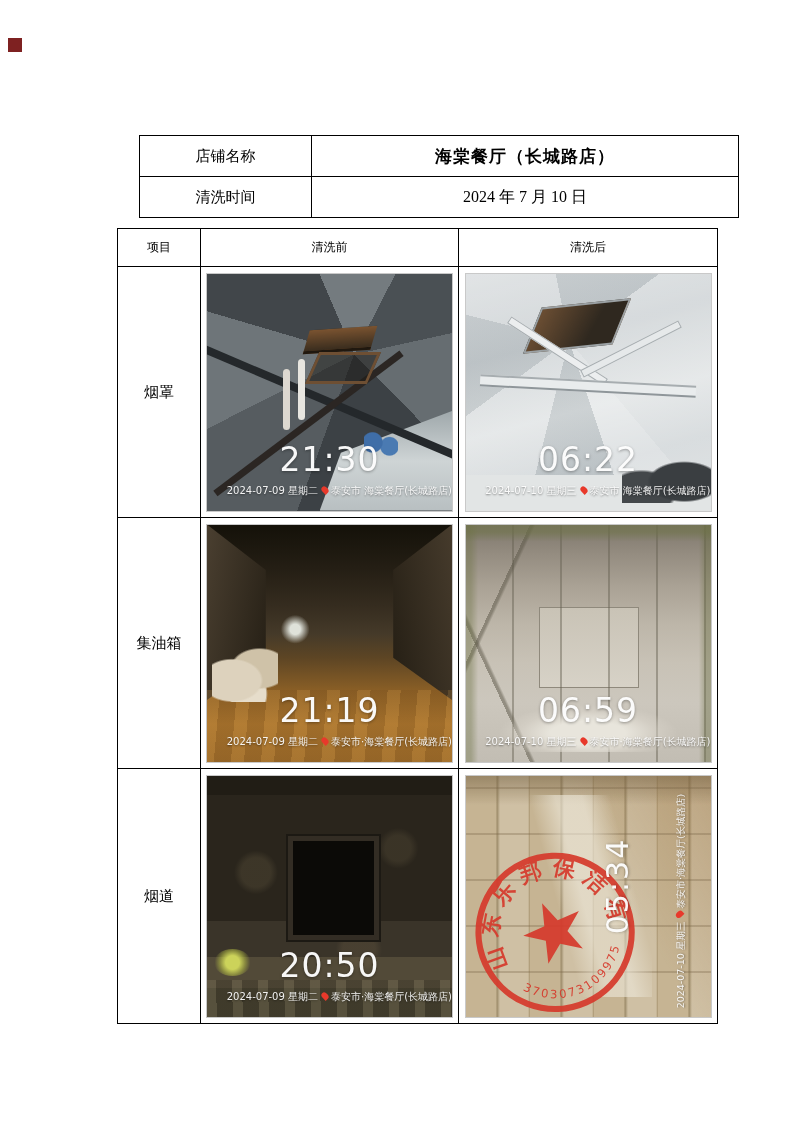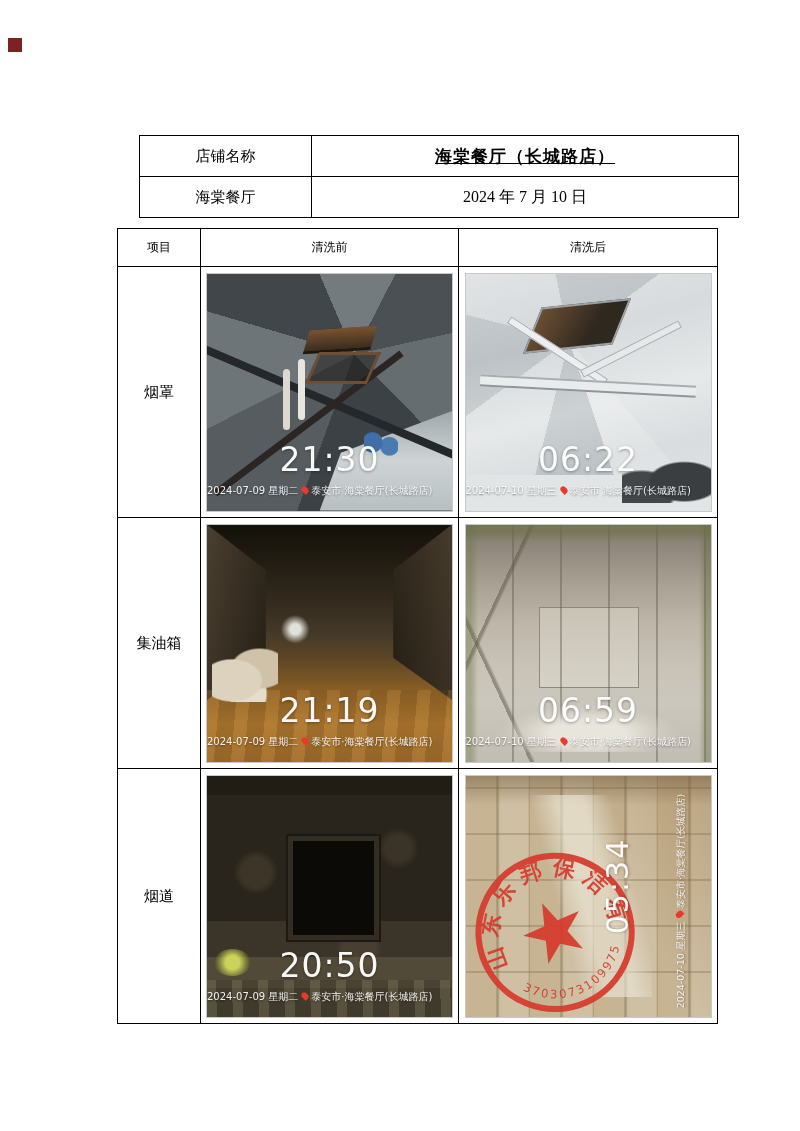--- a/index.html
+++ b/index.html
@@ -8,38 +8,38 @@
   .red-sq{position:absolute;left:8px;top:38px;width:14px;height:14px;background:#7e2121;}
   .doc-title{position:absolute;top:99px;left:0;width:100%;text-align:center;
              font-size:19px;font-weight:bold;letter-spacing:1px;}
 
   table{border-collapse:collapse;table-layout:fixed;}
   td{border:1.5px solid #000;text-align:center;vertical-align:middle;padding:0;}
 
   .t1{position:absolute;left:117px;top:135px;width:600px;margin-left:22px;}
   .t1 td{height:40px;}
   .t1 .lab{font-size:15px;}
-  .t1 .shop{font-size:17px;font-weight:bold;letter-spacing:1px;text-decoration:underline;}
+  .t1 .shop{font-size:17px;font-weight:bold;letter-spacing:1px;}
   .t1 .date{font-size:16px;}
 
   .t2{position:absolute;left:117px;top:228px;width:600px;}
   .t2 .hdr td{height:37px;font-size:12px;}
   .t2 .prow td{height:250px;}
   .t2 .prow3 td{height:254px;}
   .t2 .item{font-size:15px;}
 
   .photo{position:relative;width:245px;height:237px;margin:0 auto;overflow:hidden;
          border:1px solid #c9c9c9;background:#777;}
   .prow3 .photo{height:241px;}
   .photo>div{position:absolute;}
 
   .time{left:0;right:0;bottom:32px;text-align:center;
         font-family:"DejaVu Sans",sans-serif;font-size:33px;font-weight:400;
         color:rgba(255,255,255,.96);letter-spacing:1px;text-shadow:0 1px 3px rgba(0,0,0,.35);margin-top:9px;}
-  .cap{left:0;right:0;bottom:13px;text-align:left;white-space:nowrap;
+  .cap{left:0;right:0;bottom:13px;text-align:right;white-space:nowrap;
        font-family:"DejaVu Sans",sans-serif;font-size:10px;
        color:rgba(255,255,255,.93);text-shadow:0 1px 2px rgba(0,0,0,.45);}
   .pin{display:inline-block;width:6px;height:8px;background:#e8392b;
        border-radius:50% 50% 50% 0;transform:rotate(-45deg);margin:0 3px 0 4px;}
 
   
   .photo-a{background:conic-gradient(from 200deg at 60% 34%,
      #565c60 0 12%,#6e7579 12% 24%,#41464a 24% 38%,#747b7f 38% 52%,
      #4a5054 52% 66%,#666d71 66% 82%,#3c4145 82% 100%);}
   .pa-kitchen{right:0;bottom:0;width:54%;height:42%;
@@ -156,21 +156,21 @@
     <colgroup>
         <col style="width:172px">
         <col>
       </colgroup>
     <tbody>
         <tr>
       <td class="lab">店铺名称</td>
       <td class="shop">海棠餐厅（长城路店）</td>
     </tr>
     <tr>
-      <td class="lab">海棠餐厅</td>
+      <td class="lab">清洗时间</td>
       <td class="date">2024 年 7 月 10 日</td>
     </tr>
   </tbody>
     </table>
 
   <table class="t2">
     <colgroup>
         <col style="width:83px">
         <col style="width:258px">
         <col style="width:259px">

